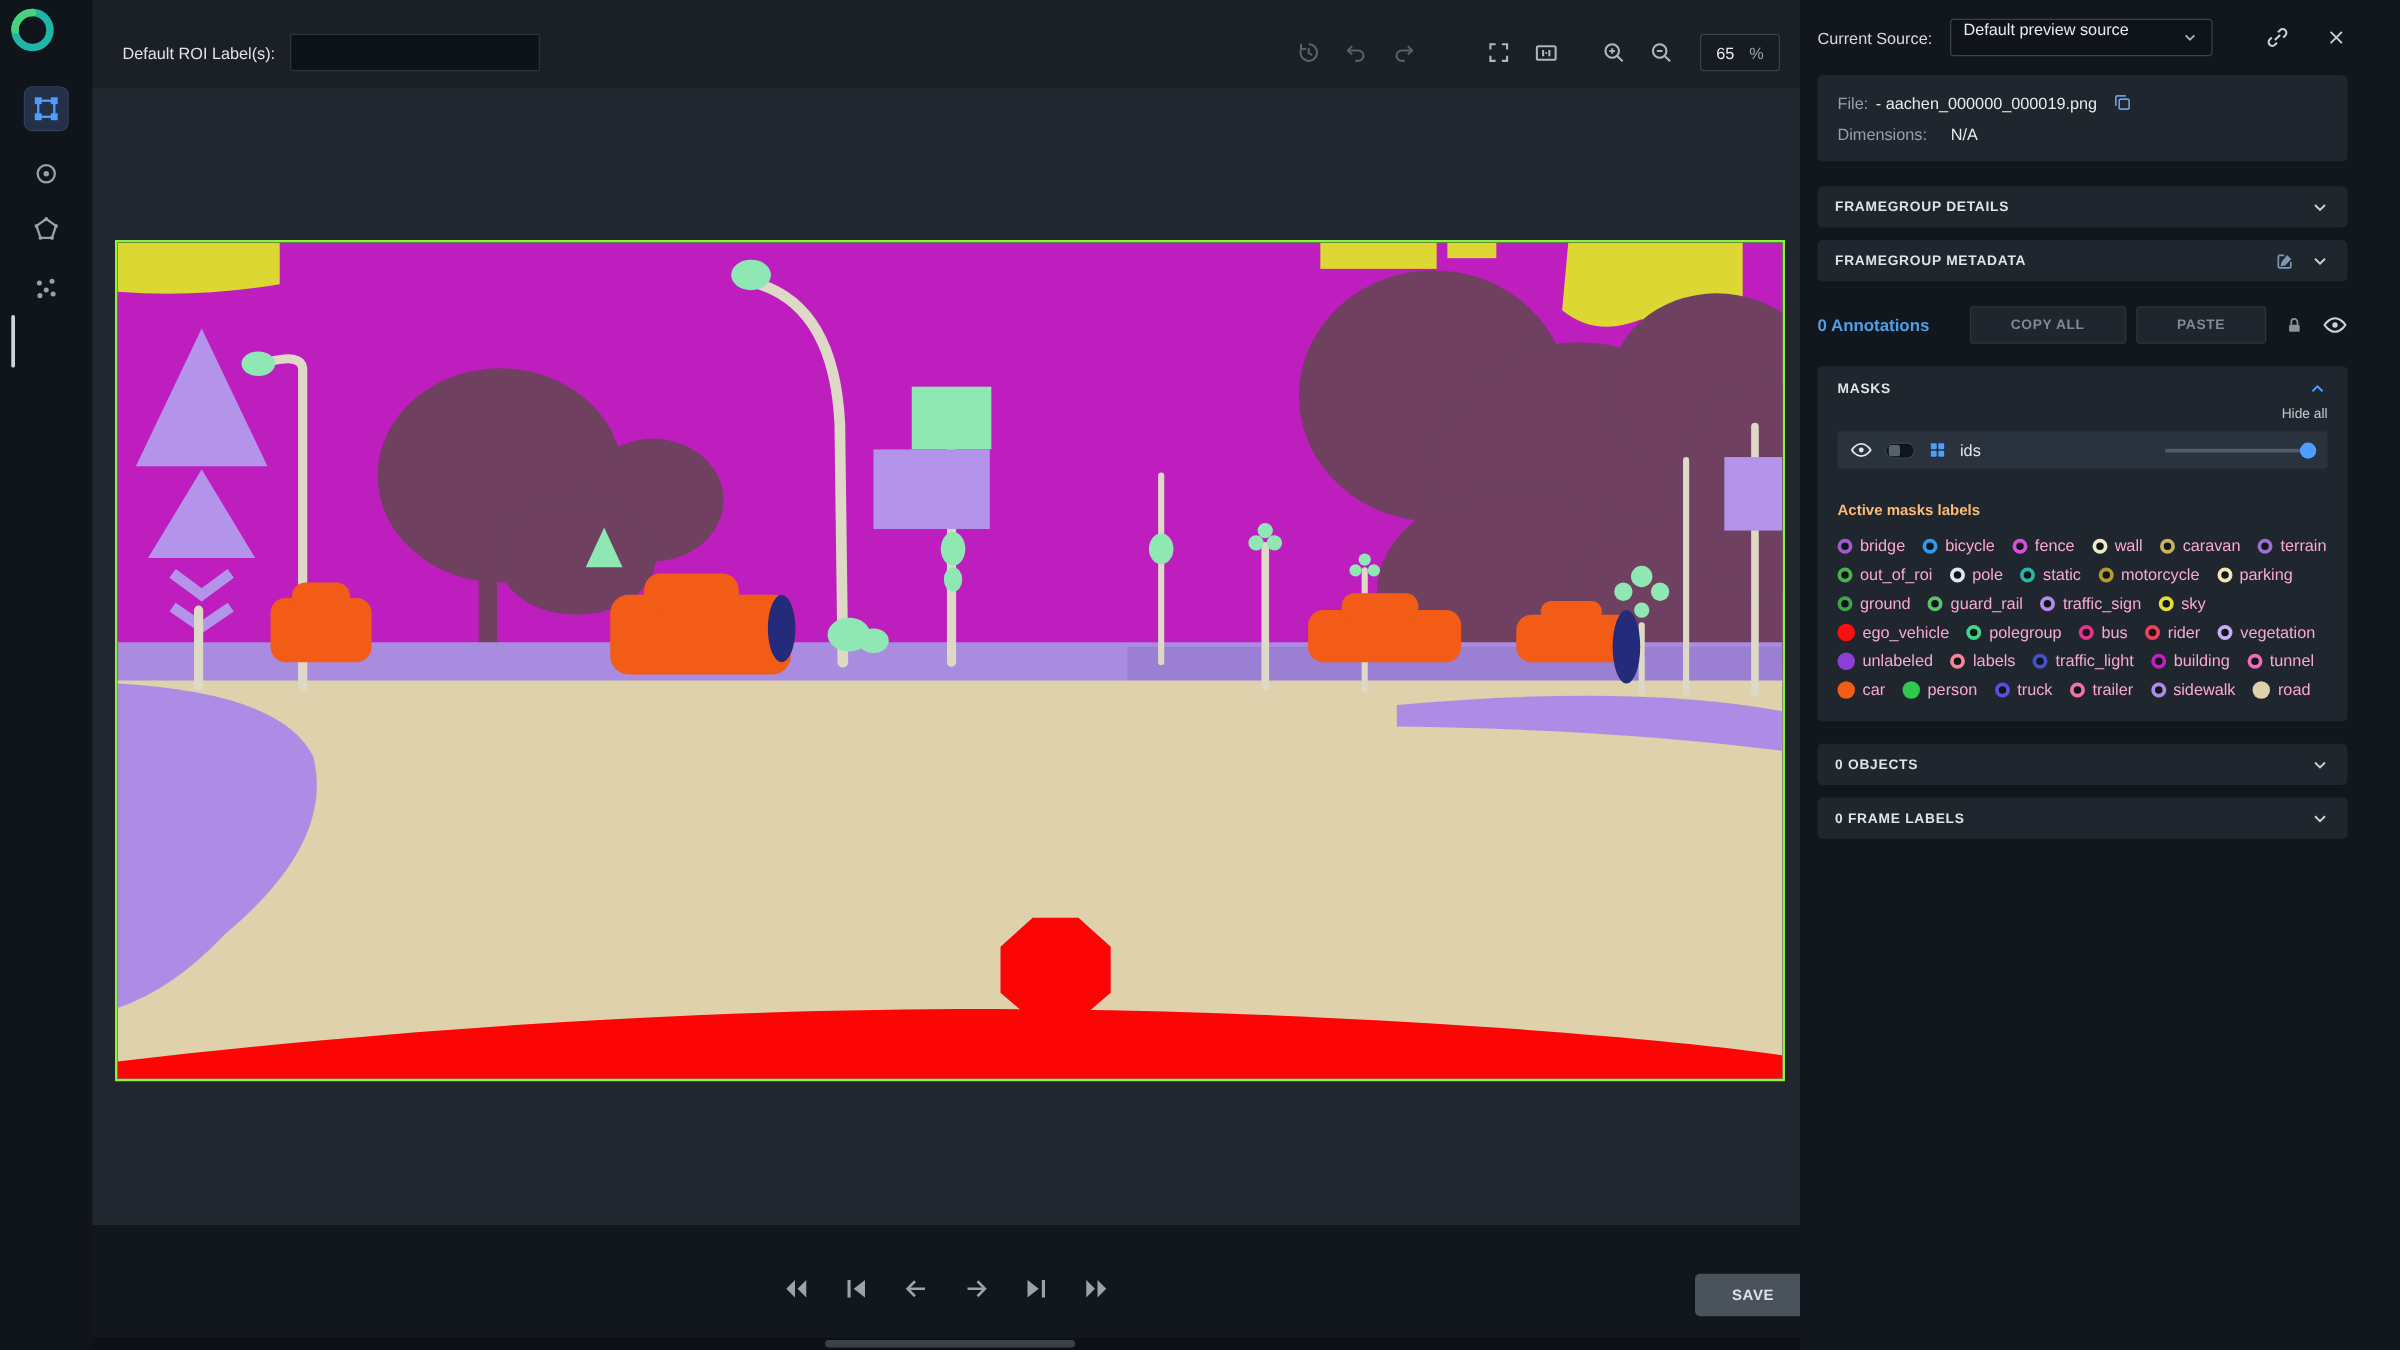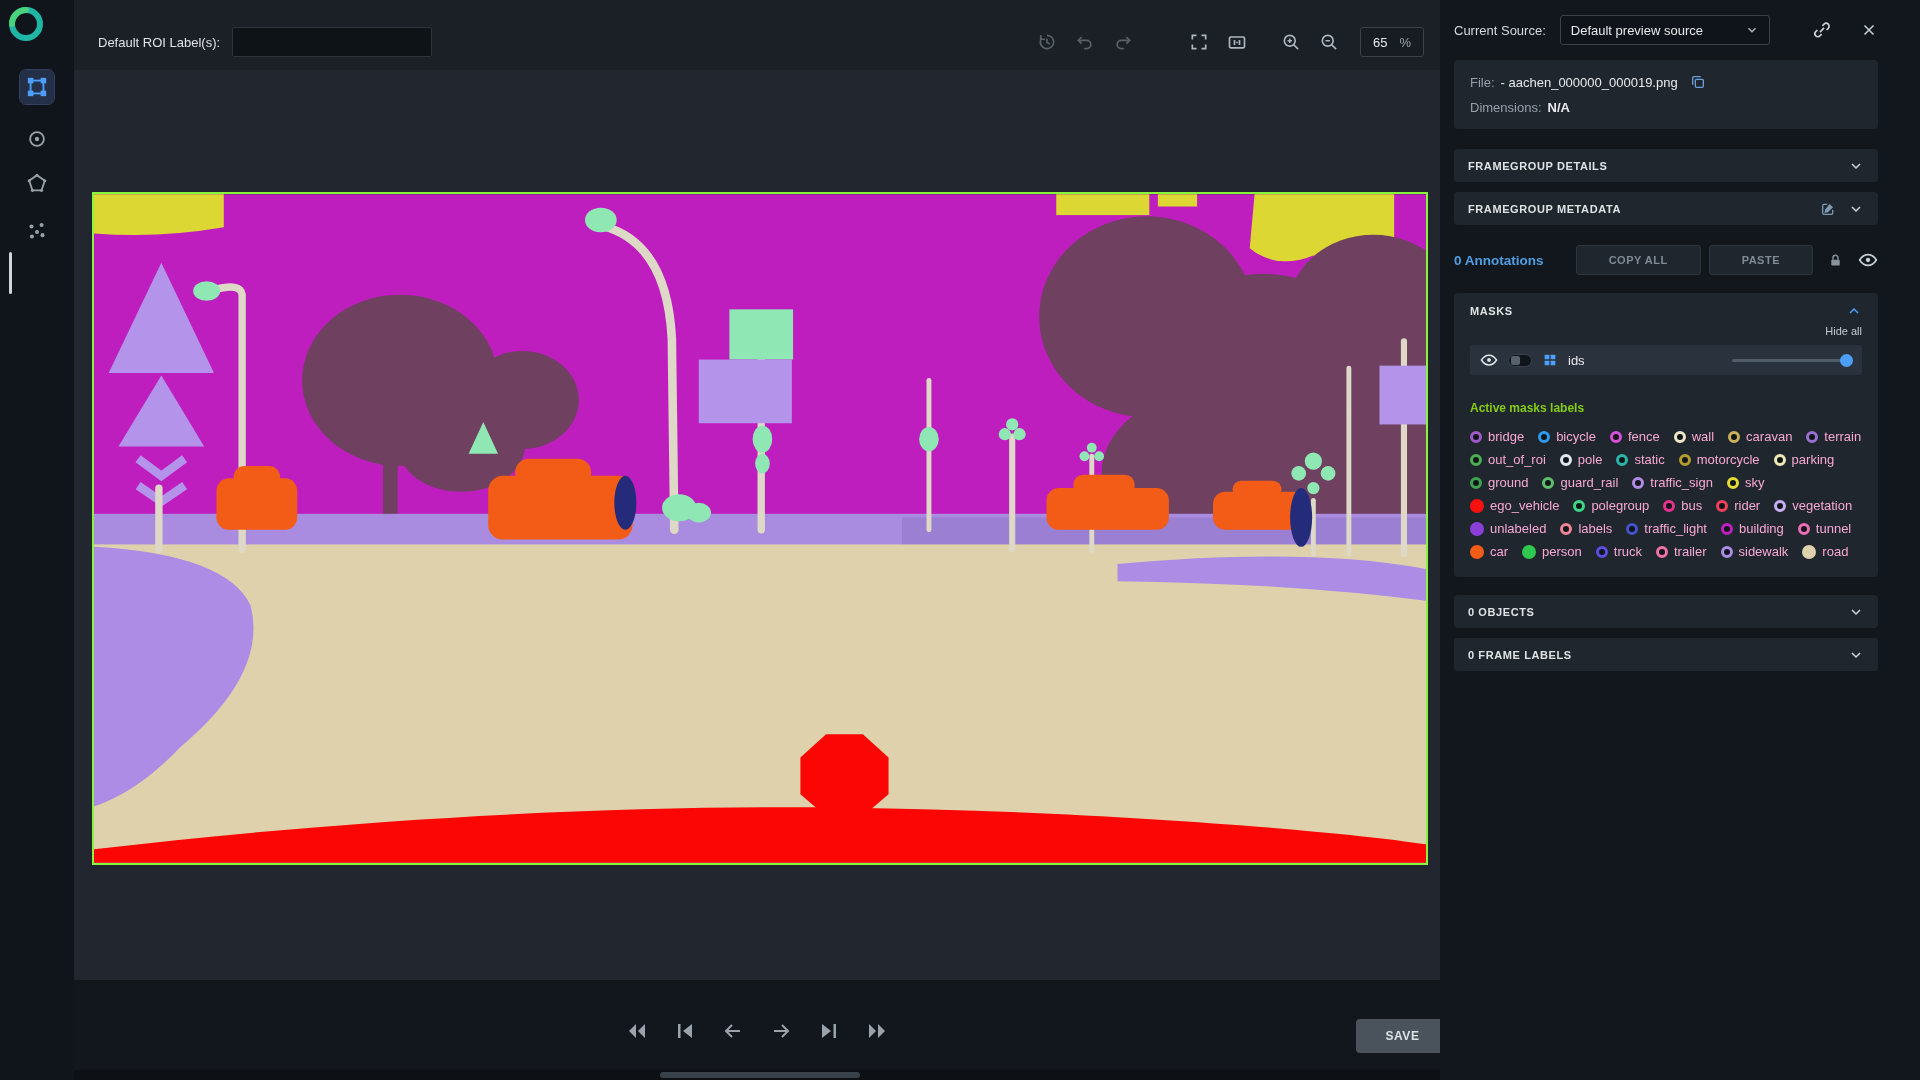--- a/index.html
+++ b/index.html
@@ -44,29 +44,29 @@
             font-family:"Liberation Sans",sans-serif;cursor:pointer;}
   .hscroll{position:absolute;left:74px;top:1070px;width:1366px;height:10px;background:#0d1116;}
   .hscroll-thumb{position:absolute;left:586px;top:2px;width:200px;height:6px;background:#39424b;border-radius:3px;}
 
   
   .panel{position:absolute;left:1440px;top:0;width:480px;height:1080px;background:#12171d;
          padding:14px 42px 0 14px;display:flex;flex-direction:column;}
   .panel-header{display:flex;align-items:center;gap:14px;height:32px;}
   .src-label{font-size:13px;color:#d5d9dd;white-space:nowrap;}
   .src-select{width:212px;height:30px;background:#0e1419;border:1px solid #39414b;border-radius:3px;
-              display:flex;align-items:center;gap:8px;padding:0 10px;font-size:13px;color:#e8eaed;cursor:pointer;}
+              display:flex;gap:8px;padding:0 10px;font-size:13px;color:#e8eaed;cursor:pointer;}
   .src-caret{margin-left:auto;color:#aeb7c0;display:grid;place-items:center;}
   .ph-spacer{flex:1;}
 
   .file-card{margin-top:14px;background:#1f262e;border-radius:4px;padding:14px 16px;font-size:13px;}
   .file-row{display:flex;align-items:center;gap:6px;}
   .file-row + .file-row{margin-top:10px;}
   .muted{color:#97a0a9;}
-  .strong{color:#e8eaed;font-weight:bold;}
+  .strong{color:#e8eaed;font-weight:normal;margin-left:13px;}
   .copy-icon{color:#6b9fd8;display:grid;place-items:center;margin-left:6px;cursor:pointer;}
 
   .bar{height:33px;background:#1f262e;border-radius:4px;display:flex;align-items:center;
        padding:0 14px;font-size:11px;font-weight:bold;letter-spacing:.6px;color:#dfe3e6;cursor:pointer;}
   .bar .chev{margin-left:auto;color:#cfd5da;display:grid;place-items:center;}
   .bar .edit{margin-left:auto;color:#7e99b4;display:grid;place-items:center;margin-right:12px;}
   .bar .edit + .chev{margin-left:0;}
   .mt20{margin-top:20px;} .mt10{margin-top:10px;} .mt18{margin-top:18px;}
 
   .ann-row{margin-top:20px;display:flex;align-items:center;height:30px;}
@@ -86,21 +86,21 @@
            gap:10px;padding:0 10px;}
   .ids-row .eye{color:#dfe4e8;display:grid;place-items:center;cursor:pointer;}
   .mini-toggle{width:24px;height:13px;background:#0f151b;border:1px solid #39434d;border-radius:7px;
                position:relative;display:inline-block;cursor:pointer;}
   .mini-toggle .knob{position:absolute;left:2px;top:1px;width:9px;height:9px;border-radius:2px;background:#55616c;}
   .ids-grid{color:#4d9fff;display:grid;place-items:center;cursor:pointer;}
   .ids-name{font-size:13px;color:#e8eaed;}
   .slider{margin-left:auto;width:120px;height:13px;position:relative;cursor:pointer;}
   .slider .track{position:absolute;left:0;right:0;top:5px;height:3px;background:#515d69;border-radius:2px;}
   .slider .thumb{position:absolute;right:-1px;top:0;width:13px;height:13px;border-radius:50%;background:#4d9fff;}
-  .active-title{margin-top:26px;font-size:12px;font-weight:bold;color:#84cc16;}
+  .active-title{margin-top:26px;font-size:12px;font-weight:bold;color:#fdba74;}
   .legend{margin-top:14px;display:flex;flex-wrap:wrap;column-gap:14px;row-gap:8px;}
   .legend-item{display:flex;align-items:center;gap:6px;font-size:13px;color:#f9a8d4;cursor:pointer;}
   .legend-dot{width:12px;height:12px;border-radius:50%;border:3px solid transparent;background:#10151a;flex:none;}
   .legend-dot.filled{border:none;width:14px;height:14px;}
 
   svg.ic{display:block;}
 </style>
 </head>
 <body>
 

